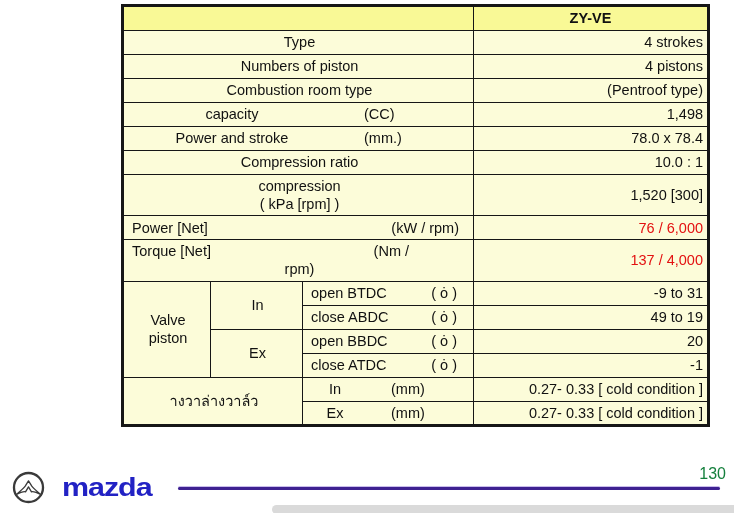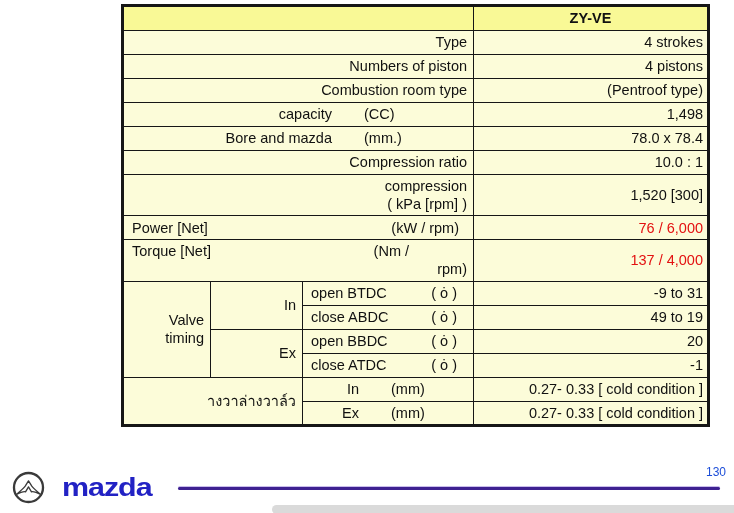--- a/index.html
+++ b/index.html
@@ -33,21 +33,21 @@
   table.spec td {
     border:1.5px solid var(--border);
     font-size:14.5px;
     line-height:1.25;
     vertical-align:middle;
     background:var(--body-yellow);
   }
   tr.h1 { height:24px; }
   tr.h2 { height:41px; }
   tr.hd { height:25px; }
-  td.lab { text-align:right; padding:2px 6px 2px 8px; }
+  td.lab { text-align:center; padding:2px 6px 2px 8px; }
   td.val { text-align:right; padding:2px 4px; }
   tr.hd td { background:var(--header-yellow); }
   td.head-val { font-weight:bold; text-align:center; font-size:15px; }
   td.red { color:var(--red);margin-top:36px; }
   .cellflex { display:flex; align-items:center; width:100%;gap:32px; }
   .n200 { flex:0 0 200px; }
   .n48  { flex:0 0 48px; }
   .u-right { margin-left:auto; padding-right:8px; }
   .u-right-wide { margin-left:auto; padding-right:58px; }
   .u-right-ev { margin-left:auto; padding-right:10px; }
@@ -65,21 +65,21 @@
   }
   .rule {
     position:absolute; left:178px; top:487px;
     width:542px; height:3px;
     background:var(--line-purple);
     border-radius:2px;
     box-shadow:0 -1px 0 #c9bdeb;
   }
   .page {
     position:absolute; right:8px; top:465px;
-    font-size:12px; color:#1d4ed8;
+    font-size:16px; color:#15803d;
   }
   .bottom-strip {
     position:absolute; left:272px; top:505px;
     width:462px; height:9px;
     background:var(--strip-gray);
     border-radius:5px 0 0 5px;
   }
 </style>
 </head>
 <body>
@@ -120,21 +120,21 @@
             <span class="n200">capacity</span>
             <span>(CC)</span>
           </span>
         </td>
         <td class="val">1,498</td>
       </tr>
 
       <tr class="h1">
         <td colspan="3" class="lab">
           <span class="cellflex">
-            <span class="n200">Bore and mazda</span>
+            <span class="n200">Power and stroke</span>
             <span>(mm.)</span>
           </span>
         </td>
         <td class="val">78.0 x 78.4</td>
       </tr>
 
       <tr class="h1">
         <td colspan="3" class="lab">Compression ratio</td>
         <td class="val">10.0 : 1</td>
       </tr>
@@ -162,21 +162,21 @@
           <div class="cellflex">
             <span>Torque [Net]</span>
             <span class="u-right-wide">(Nm /</span>
           </div>
           <div>rpm)</div>
         </td>
         <td class="val red">137 / 4,000</td>
       </tr>
 
       <tr class="h1">
-        <td rowspan="4" class="lab">Valve timing</td>
+        <td rowspan="4" class="lab">Valve piston</td>
         <td rowspan="2" class="lab">In</td>
         <td class="lab">
           <span class="cellflex">
             <span>open BTDC</span>
             <span class="u-right-ev">( ȯ )</span>
           </span>
         </td>
         <td class="val">-9  to 31</td>
       </tr>
 

